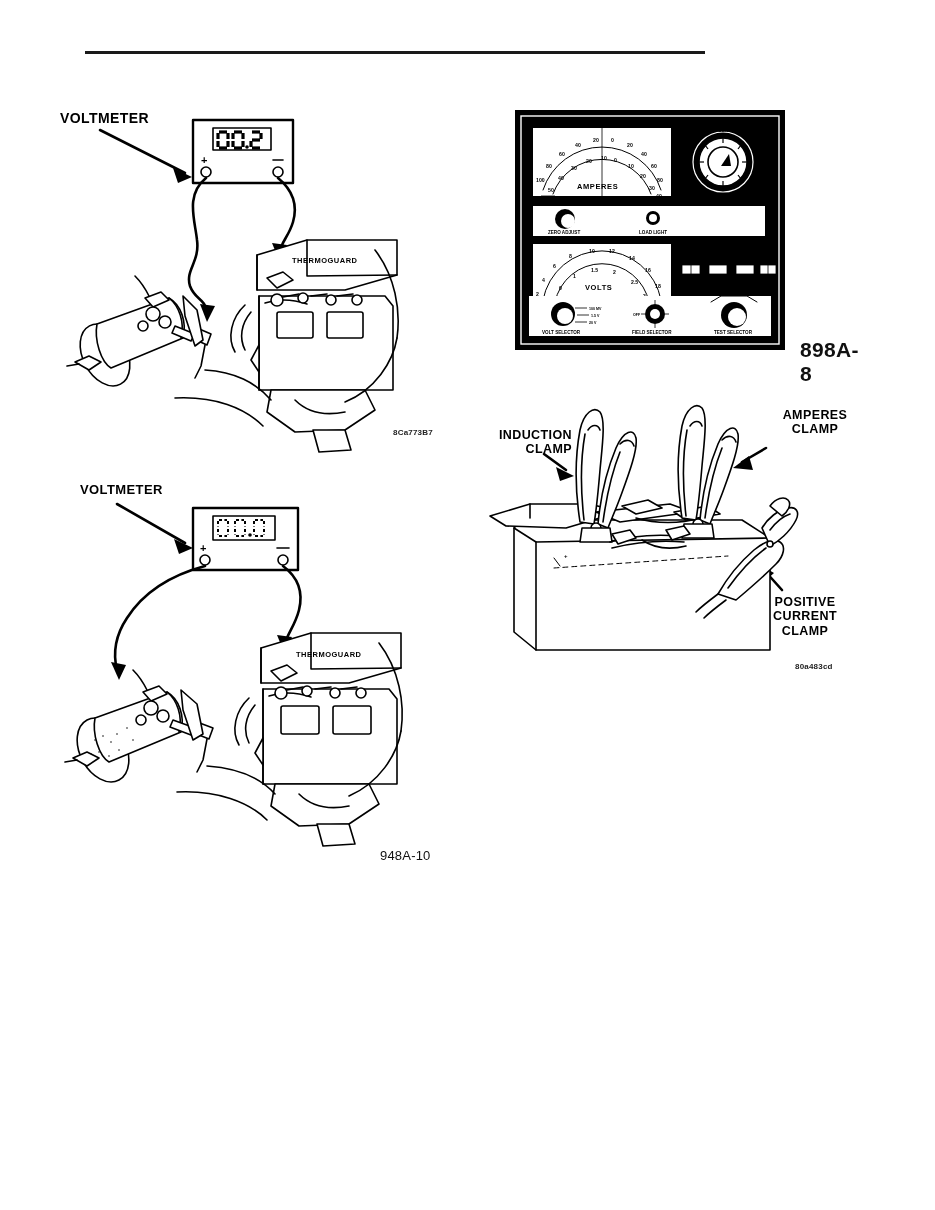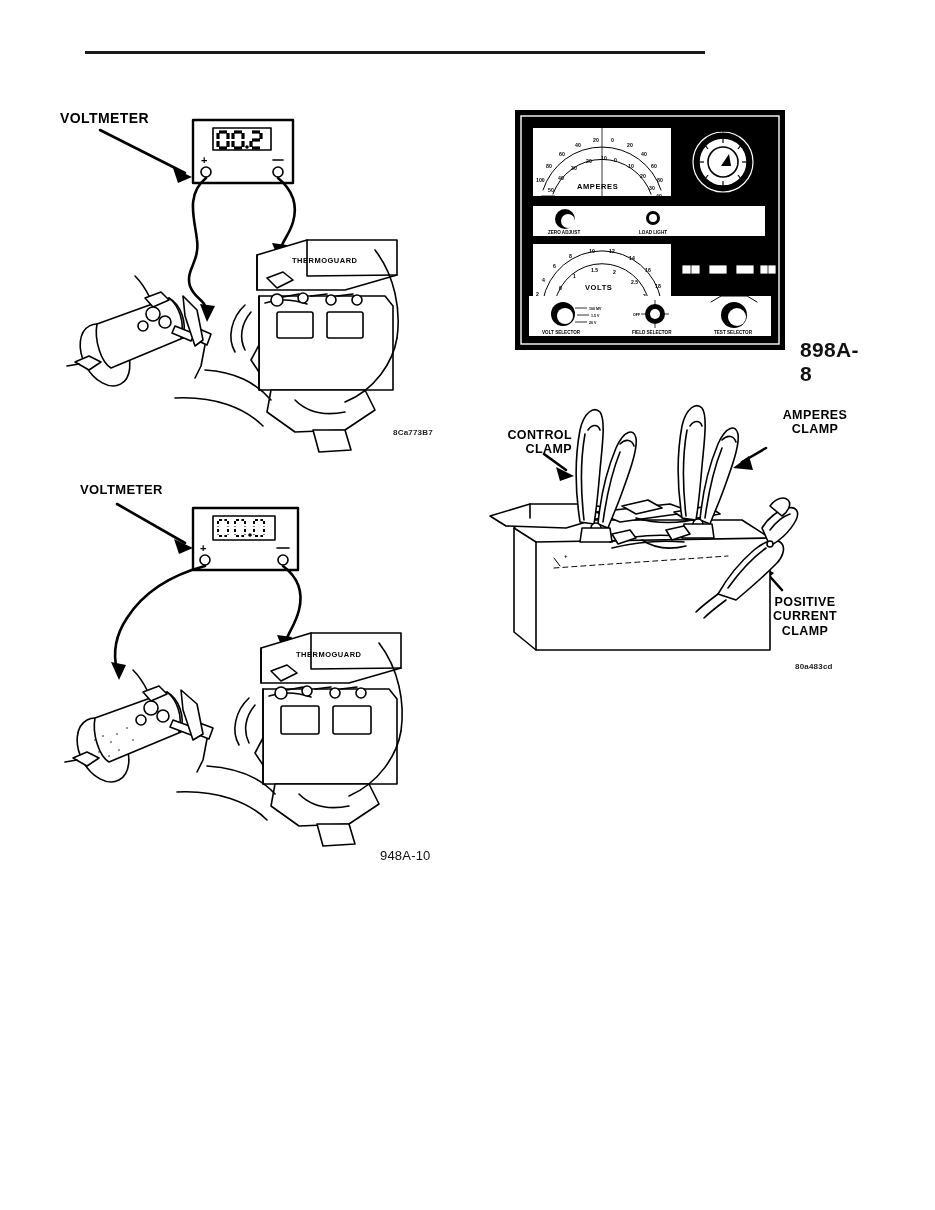--- a/index.html
+++ b/index.html
@@ -395,21 +395,21 @@
         <path class="ln" d="M324 165 C344 191 350 225 346 253"></path>
         <path class="ln" d="M346 253 C342 277 324 305 294 318"></path>
       </g>
       <text class="gtxt" x="241" y="179" font-size="7.5" letter-spacing=".5">THERMOGUARD</text>
     </svg>
     <div class="cap capmid" style="left:325px;top:370px;">948A-10</div>
   </div>
 
   <div class="fig" style="left:470px;top:400px;width:420px;height:290px;">
     <div class="lbl" style="left:18px;top:28px;font-size:12.5px;text-align:right;width:84px;">
-      <span>CONTROL</span><br>
+      <span>INDUCTION</span><br>
       <span>CLAMP</span>
     </div>
     <div class="lbl" style="left:300px;top:8px;font-size:12.5px;text-align:center;width:90px;">
       <span>AMPERES</span><br>
       <span>CLAMP</span>
     </div>
     <div class="lbl" style="left:285px;top:195px;font-size:12.5px;text-align:center;width:100px;">
       <span>POSITIVE</span><br>
       <span>CURRENT</span><br>
       <span>CLAMP</span>

